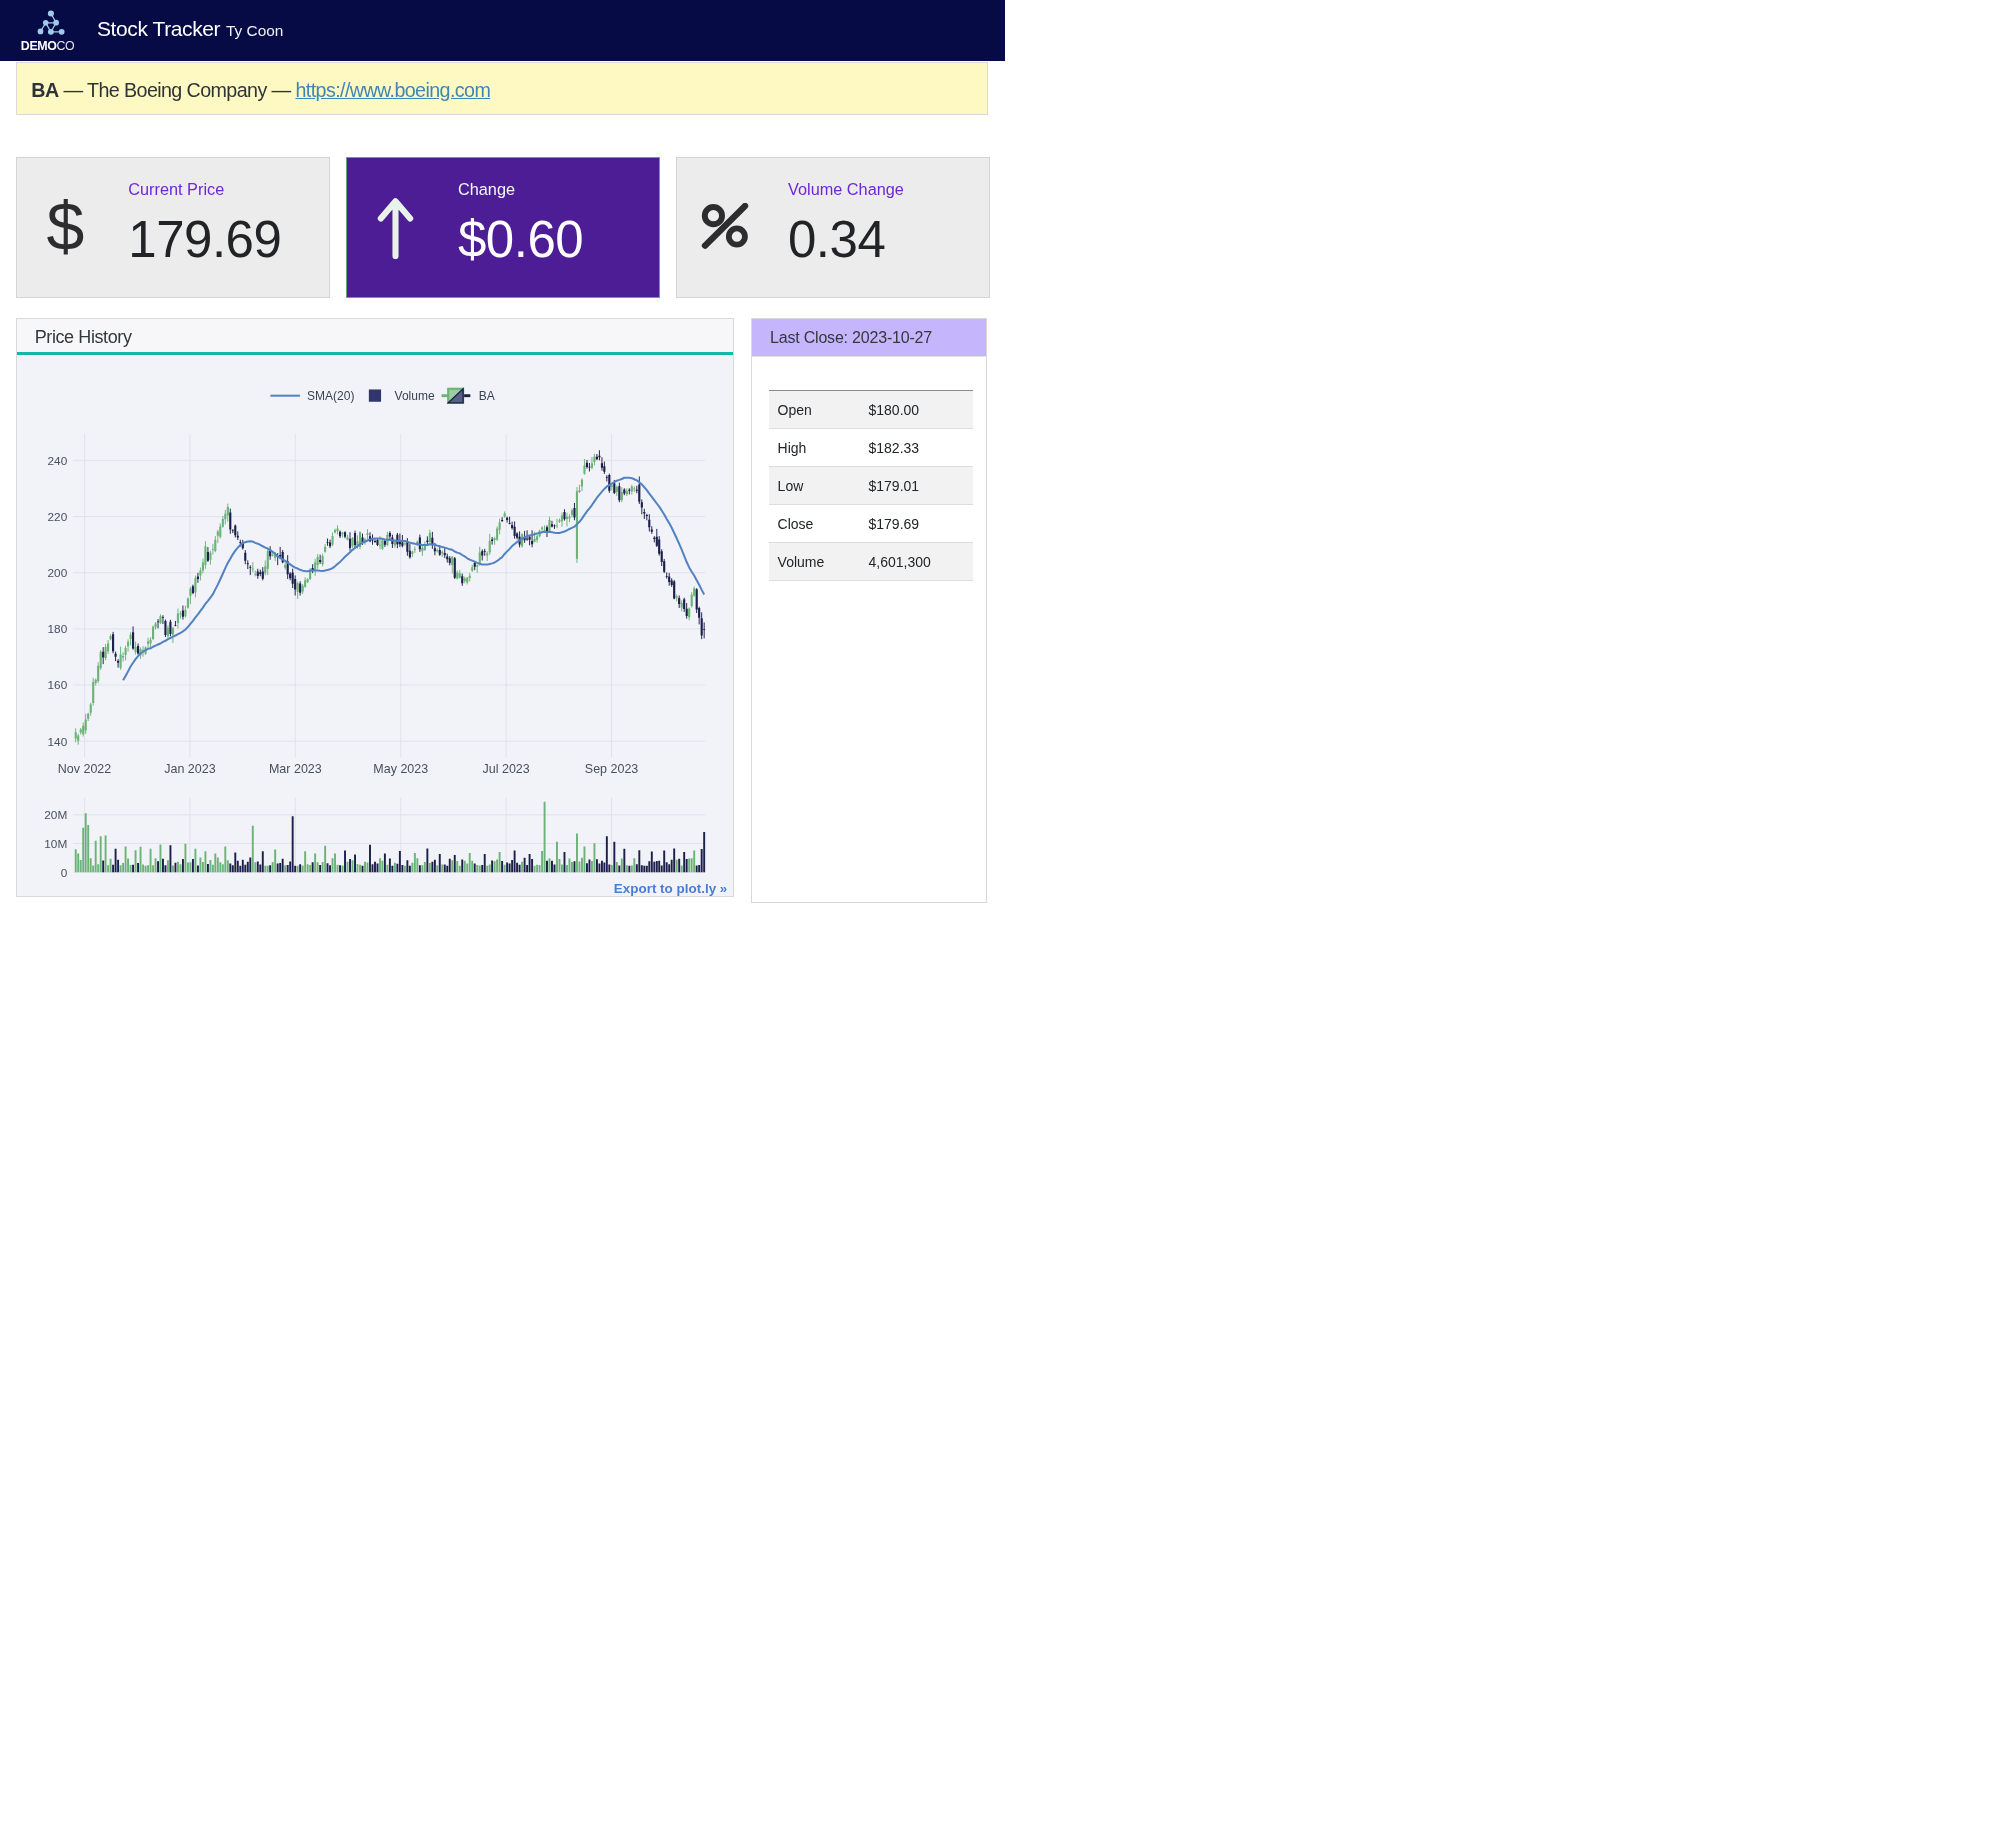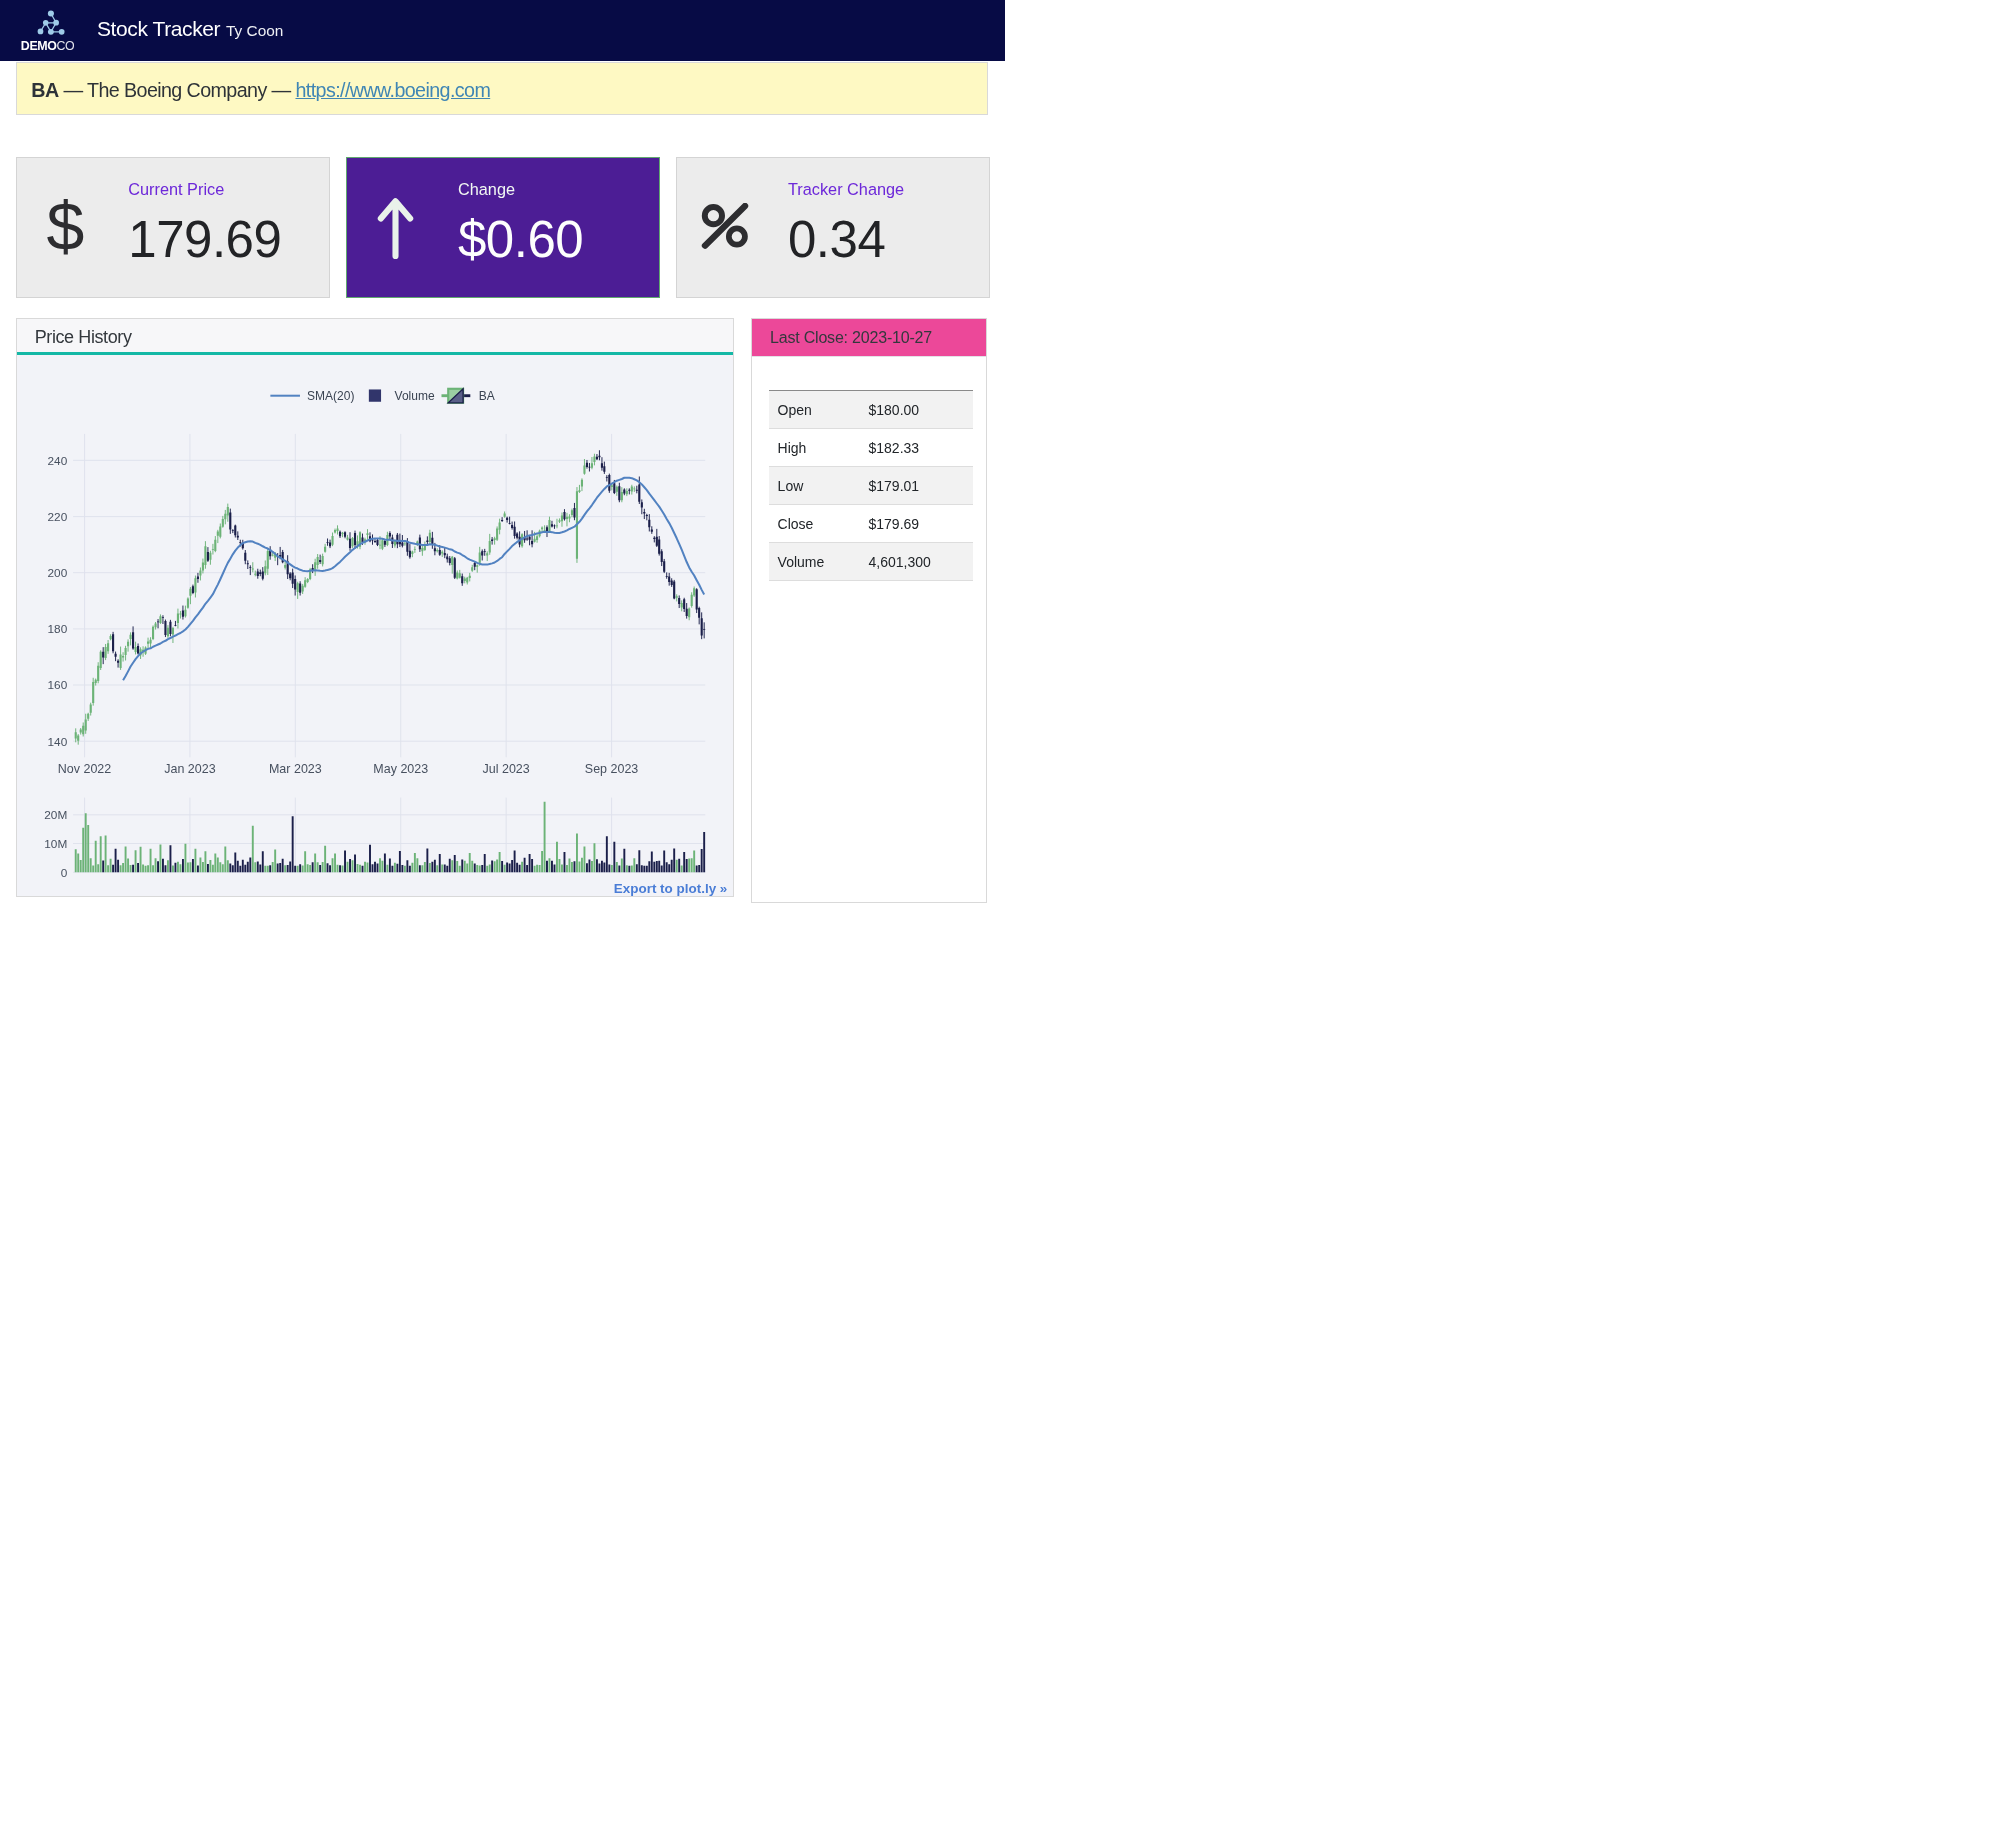--- a/index.html
+++ b/index.html
@@ -13,21 +13,21 @@
 .box .lab{position:absolute;left:111px;top:22px;font-size:16.3px;color:#6d28d9}
 .box .val{position:absolute;left:111px;top:52px;font-size:51px;letter-spacing:-0.5px;color:#222326}
 .gbox{background:#4c1d95;border:1px solid #60a86e}
 .gbox .lab{color:#f2f8f3}
 .gbox .val{color:#fdfefd}
 .dollar{position:absolute;left:48px;top:68px;transform:translate(-50%,-50%);font-size:68px;color:#2d2d30}
 .chartcard{position:absolute;left:16px;top:318px;width:718px;height:579px;border:1px solid #d9d9d9;background:#f2f3f8}
 .ctitle{position:absolute;left:0;top:0;width:100%;height:36px;background:#f7f7f9;border-bottom:3px solid #14b8a6}
 .ctitle span{position:absolute;left:17.7px;top:8.3px;font-size:18px;letter-spacing:-0.4px;color:#33383d}
 .rcard{position:absolute;left:751px;top:318px;width:236px;height:585px;border:1px solid #d9d9d9;background:#fff}
-.rtitle{position:absolute;left:0;top:0;width:100%;height:38px;background:#ec4899;border-bottom:1px solid #e2e2e6;}
+.rtitle{position:absolute;left:0;top:0;width:100%;height:38px;background:#c4b5fd;border-bottom:1px solid #e2e2e6;}
 .rtitle span{position:absolute;left:18px;top:9.6px;font-size:16px;letter-spacing:-0.2px;color:#33383d}
 table.q{position:absolute;left:17px;top:71px;width:204px;border-collapse:collapse;border-top:1.9px solid #8a8a8a;font-size:14px;color:#212529}
 table.q td{height:38px;padding:0 8.6px;border-bottom:1px solid #ddd}
 table.q td+td{text-align:left}
 tr.odd{background:#f2f2f2}
 </style></head><body>
 <div class="hdr">
 <div class="logo"><svg width="63" height="53" viewBox="0 0 66 55">
         <g stroke="#9ecbe8" stroke-width="1.3" fill="none">
           <path d="M33.45 9.65 L38.9 19.35 M28 19.5 L38.9 19.35 M28 19.5 L22.5 28.5 M28 19.5 L33.4 28.9 M38.9 19.35 L33.4 28.9 M33.4 28.9 L44.7 28.9"></path>
@@ -63,21 +63,21 @@
     <div class="val">$0.60</div>
   </div>
 <div class="box" style="left:676px">
     <svg style="position:absolute;left:24px;top:45px" width="48" height="46" viewBox="0 0 50 48">
       <g stroke="#2d2d30" fill="none">
         <circle cx="12.9" cy="13.2" r="9.0" stroke-width="6.2"></circle>
         <circle cx="37.4" cy="35.0" r="8.4" stroke-width="6.0"></circle>
         <path d="M4.1 44.5 L45.9 3.1" stroke-width="6.6" stroke-linecap="round"></path>
       </g>
     </svg>
-    <div class="lab">Tracker Change</div>
+    <div class="lab">Volume Change</div>
     <div class="val">0.34</div>
   </div>
 <div class="chartcard">
     <div class="ctitle">
       <span>Price History</span>
     </div>
   </div>
 <div class="rcard">
     <div class="rtitle">
       <span>Last Close: 2023-10-27</span>

